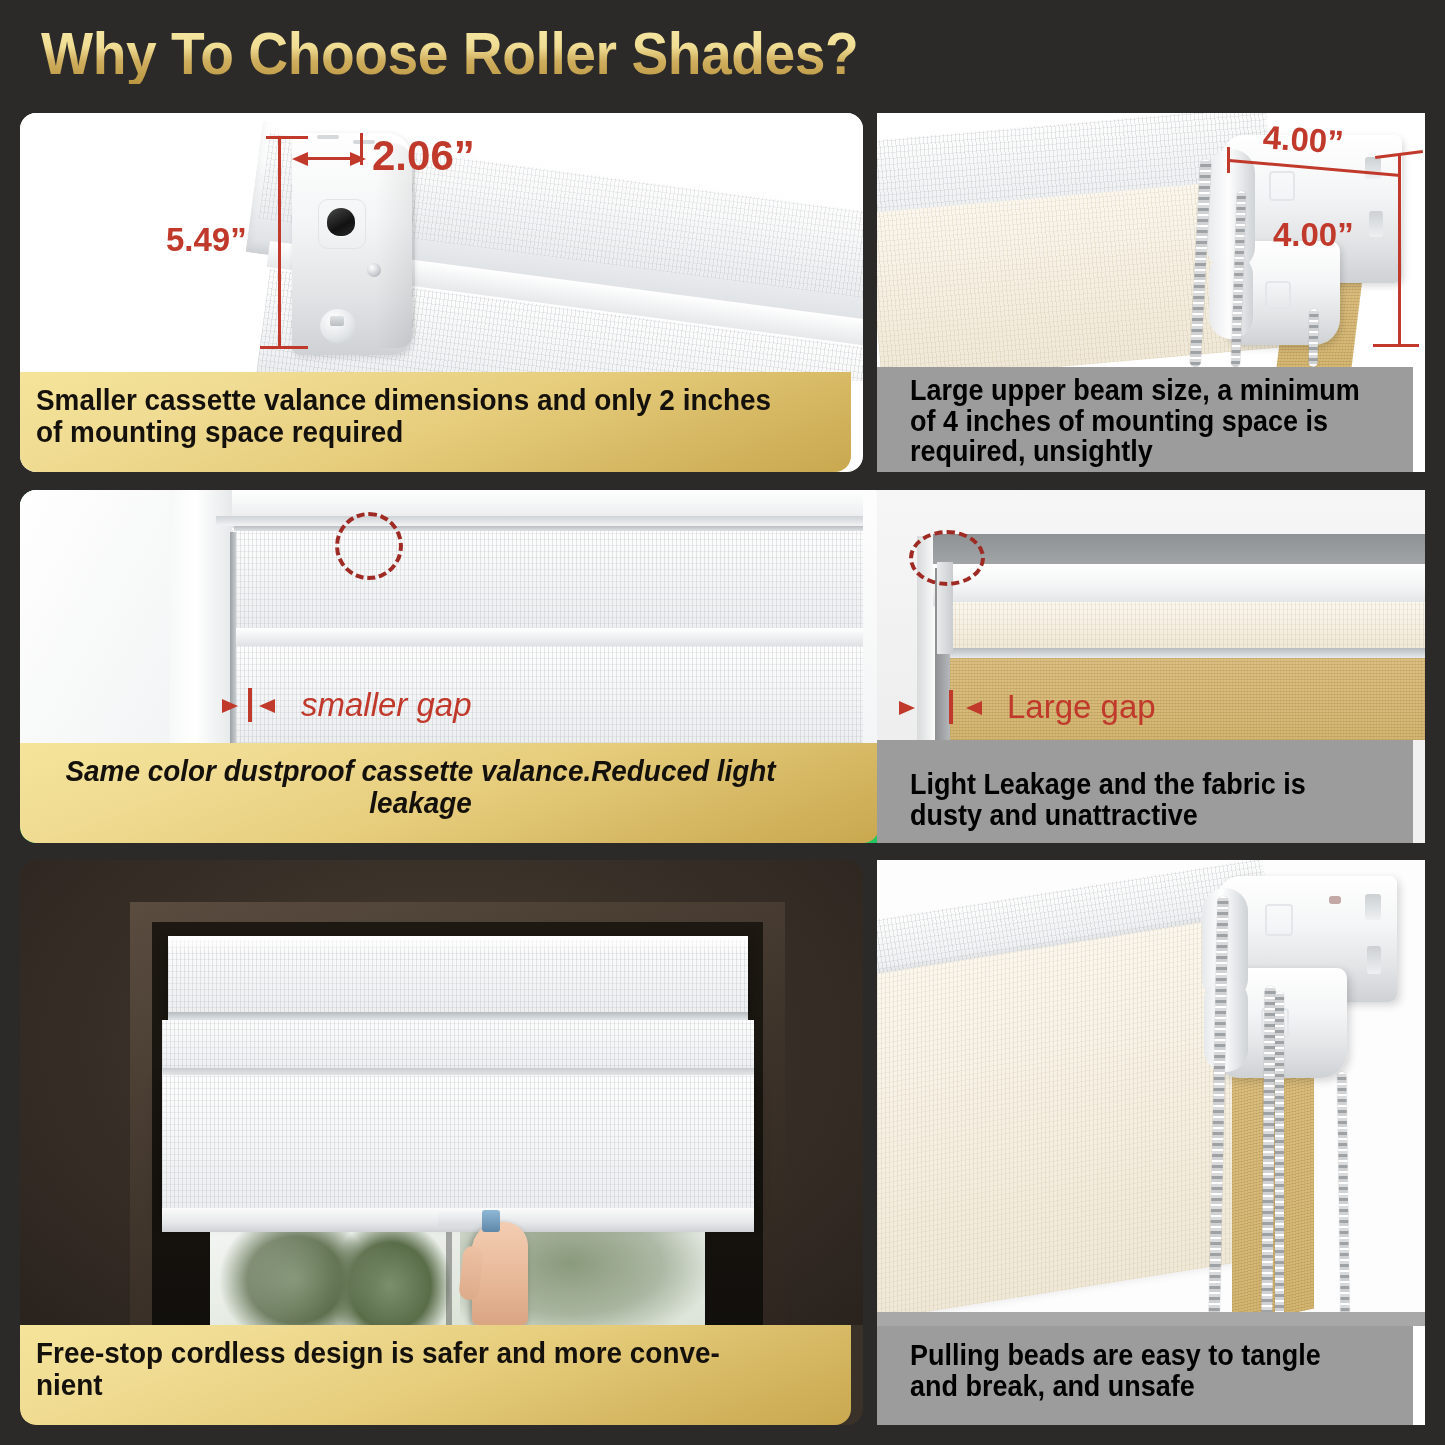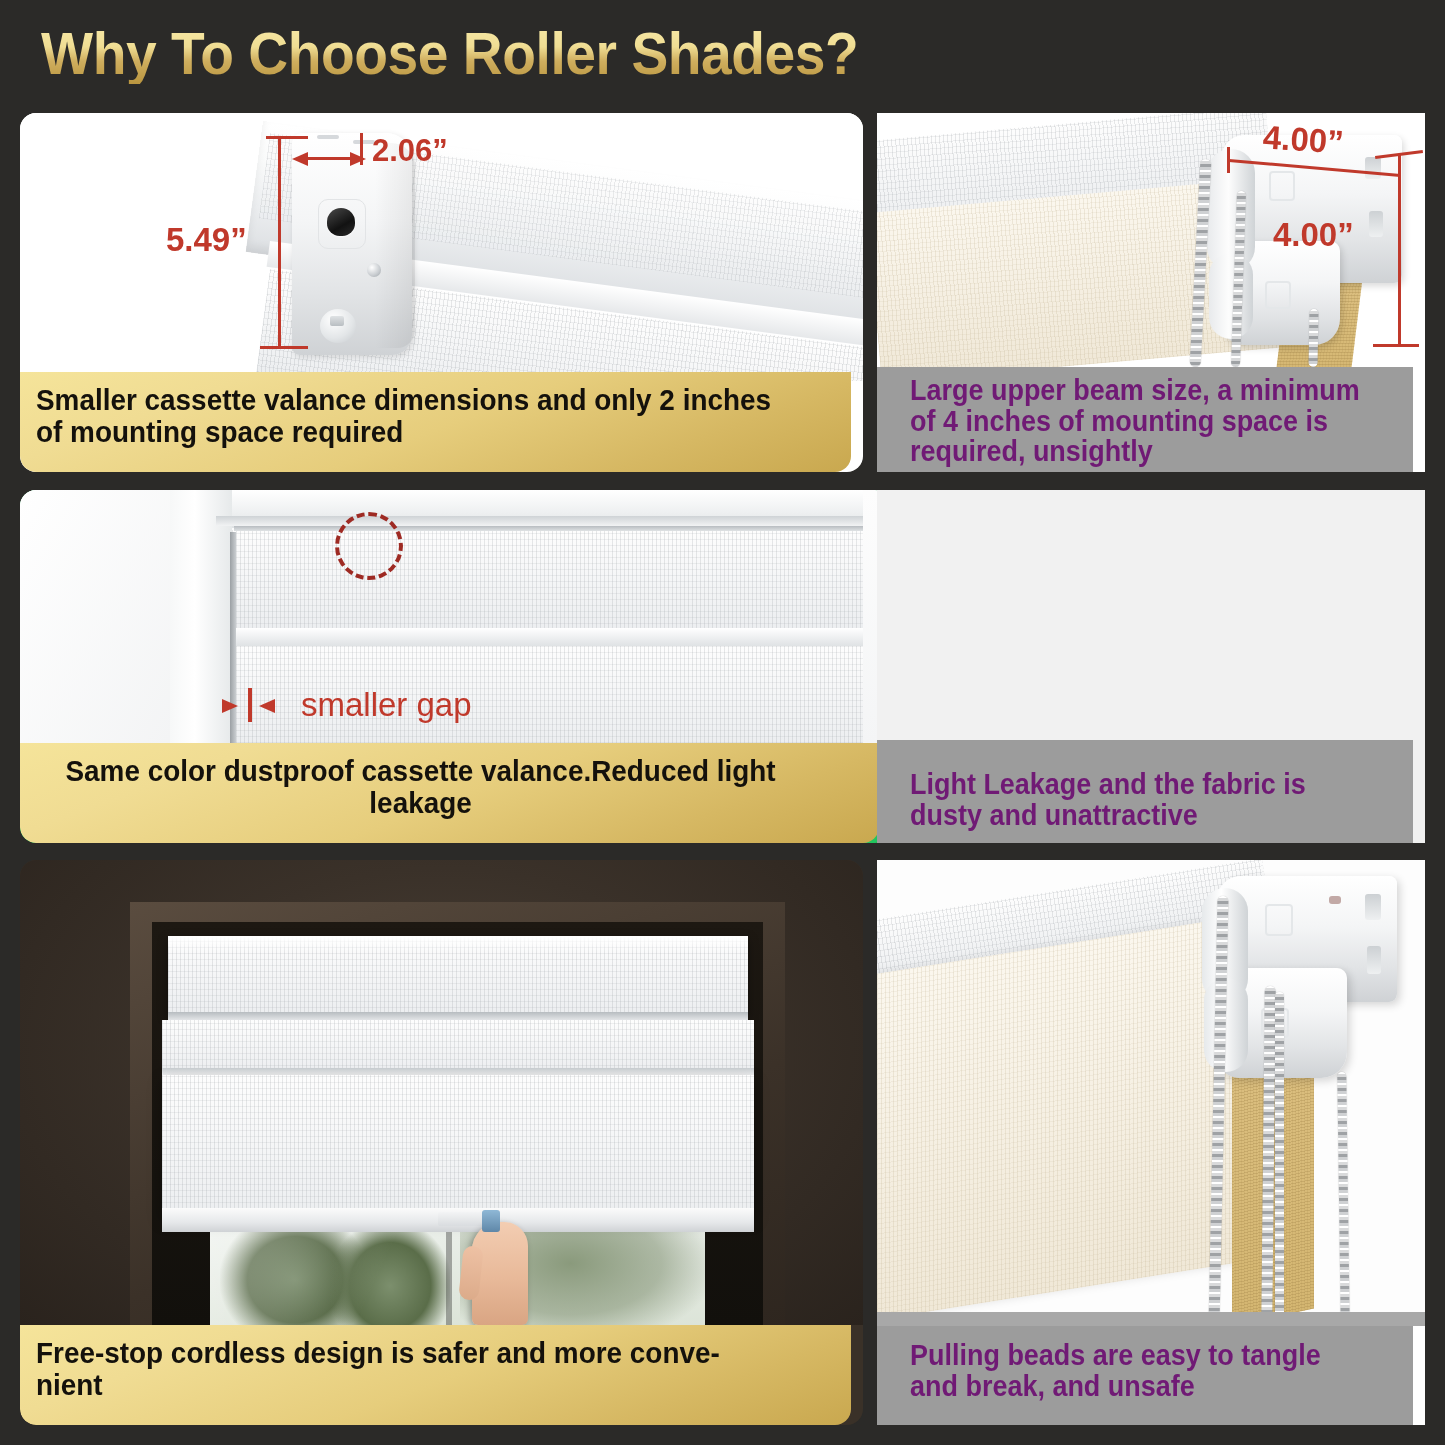--- a/index.html
+++ b/index.html
@@ -53,21 +53,21 @@
     transform-origin:left top;
     width:107%;
   }
   .cap.gold {
     background:linear-gradient(160deg,#f5e49a 0%,#f0dc93 22%,#e6cd7c 52%,#d6b863 78%,#c9a84f 100%);
     color:#14110c;
     border-bottom-left-radius:16px; border-bottom-right-radius:16px;
   }
   .cap.grey {
     background:#9c9c9c;
-    color:#701a75;
+    color:#000000;
     padding-left:33px;
   }
 
   
   .dimline { position:absolute; background:#c0392b; }
   .dimtext {
     position:absolute; color:#c0392b; font-weight:bold;
     font-family:"Liberation Sans", sans-serif;
     white-space:nowrap; line-height:1;
   }
@@ -166,21 +166,21 @@
     <div style="position:absolute; left:310px; top:203px; width:14px; height:10px;
                 background:linear-gradient(180deg,#dfe2e4,#b9bec2); border-radius:2px;"></div>
 
     <div style="position:absolute; left:297px; top:22px; width:22px; height:4px; background:#d6d9dc; border-radius:2px;"></div>
     <div style="position:absolute; left:333px; top:27px; width:22px; height:4px; background:#d6d9dc; border-radius:2px;"></div>
 
     <div class="dimline" style="left:277px; top:44px; width:62px; height:3px;"></div>
     <div class="arrowL" style="left:272px; top:39px;"></div>
     <div class="arrowR" style="left:330px; top:39px;"></div>
     <div class="dimline" style="left:340px; top:20px; width:3px; height:32px;"></div>
-    <div class="dimtext" style="left:352px; top:22px; font-size:31px;">2.06”</div>
+    <div class="dimtext" style="left:352px; top:22px; font-size:42px;">2.06”</div>
 
     <div class="dimline" style="left:258px; top:23px; width:3px; height:213px;"></div>
     <div class="dimline" style="left:246px; top:23px; width:42px; height:3px;"></div>
     <div class="dimline" style="left:240px; top:233px; width:48px; height:3px;"></div>
     <div class="dimtext" style="left:146px; top:110px; font-size:33px;">5.49”</div>
   </div>
 
   <div class="cap gold" style="height:100px;">
     <div class="cap-text" style="font-size:30px;">Smaller cassette valance dimensions and only 2 inches of mounting space required</div>
   </div>
@@ -233,21 +233,21 @@
     <div class="dimline" style="left:498px; top:40px; width:48px; height:3px; transform:rotate(-7deg);"></div>
     <div class="dimline" style="left:496px; top:231px; width:46px; height:3px;"></div>
     <div class="dimtext" style="left:396px; top:105px; font-size:33px;">4.00”</div>
   </div>
 
   <div class="cap grey" style="height:105px; padding-top:8px;">
     <div class="cap-text" style="font-size:29px;">Large upper beam size, a minimum of 4 inches of mounting space is required, unsightly</div>
   </div>
 </div>
 
-<div class="panel good" style="left:20px; top:490px; width:871px; height:353px; background:#22c55e;">
+<div class="panel good" style="left:20px; top:490px; width:871px; height:353px; background:#22c55e;font-style:italic;">
 
   <div class="photo" style="height:253px; background:linear-gradient(180deg,#fdfdfd,#f4f5f6);">
 
     <div style="position:absolute; left:0; top:0; width:175px; height:253px;
                 background:linear-gradient(120deg,#ffffff,#f2f3f4);"></div>
 
     <div style="position:absolute; left:150px; top:0; width:693px; height:38px;
                 background:linear-gradient(180deg,#ffffff,#eef0f1 60%,#e0e3e5);"></div>
     <div style="position:absolute; left:150px; top:0; width:62px; height:253px;
                 background:linear-gradient(90deg,#f7f8f8,#ffffff 40%,#e6e9ea);"></div>
@@ -274,20 +274,50 @@
     <div class="gaptext" style="left:281px; top:198px; font-size:33px;">smaller gap</div>
   </div>
 
   <div class="cap gold" style="height:100px;text-align:center;">
     <div class="cap-text" style="font-size:30px;">Same color dustproof cassette valance.Reduced light leakage</div>
   </div>
 </div>
 
 <div class="panel bad" style="left:877px; top:490px; width:548px; height:353px; background:#f1f1f1;">
 
+  <div class="photo" style="height:250px; background:linear-gradient(180deg,#f6f6f6,#eeeeee);">
+
+    <div style="position:absolute; left:40px; top:46px; width:18px; height:204px;
+                background:linear-gradient(90deg,#d8dadb,#fbfbfb);"></div>
+
+    <div style="position:absolute; left:56px; top:44px; width:492px; height:32px;
+                background:linear-gradient(180deg,#8f9294,#a3a6a8);"></div>
+
+    <div style="position:absolute; left:56px; top:74px; width:492px; height:42px;
+                background:linear-gradient(180deg,#ffffff,#f3f4f5 55%,#dee1e3);"></div>
+
+    <div class="fabric-cream" style="position:absolute; left:58px; top:112px; width:490px; height:48px;"></div>
+    <div style="position:absolute; left:58px; top:158px; width:490px; height:10px;
+                background:linear-gradient(180deg,#b9bcbe,#e7e9ea);"></div>
+
+    <div class="fabric-tan" style="position:absolute; left:73px; top:168px; width:475px; height:82px;"></div>
+
+    <div style="position:absolute; left:58px; top:78px; width:15px; height:172px;
+                background:linear-gradient(90deg,#8d8f91,#b5b8ba);"></div>
+
+    <div style="position:absolute; left:60px; top:72px; width:16px; height:92px;
+                background:linear-gradient(90deg,#e8eaeb,#cacdcf);"></div>
+
+    <div class="dashcircle" style="left:32px; top:40px; width:76px; height:56px;"></div>
+
+    <div class="arrowR" style="left:22px; top:211px;"></div>
+    <div class="dimline" style="left:72px; top:200px; width:4px; height:34px;"></div>
+    <div class="arrowL" style="left:89px; top:211px;"></div>
+    <div class="gaptext" style="left:130px; top:200px; font-size:33px;">Large gap</div>
+  </div>
 
   <div class="cap grey" style="height:103px; padding-top:16px;align-items:center;">
     <div class="cap-text" style="font-size:29px;">Light Leakage and the fabric is dusty and unattractive</div>
   </div>
 </div>
 
 <div class="panel good" style="left:20px; top:860px; width:843px; height:565px; background:#3a3128;">
 
   <div class="photo" style="height:465px; background:radial-gradient(ellipse at 50% 40%,#4b4036 0%,#3a3129 45%,#2a231d 100%);">
 

